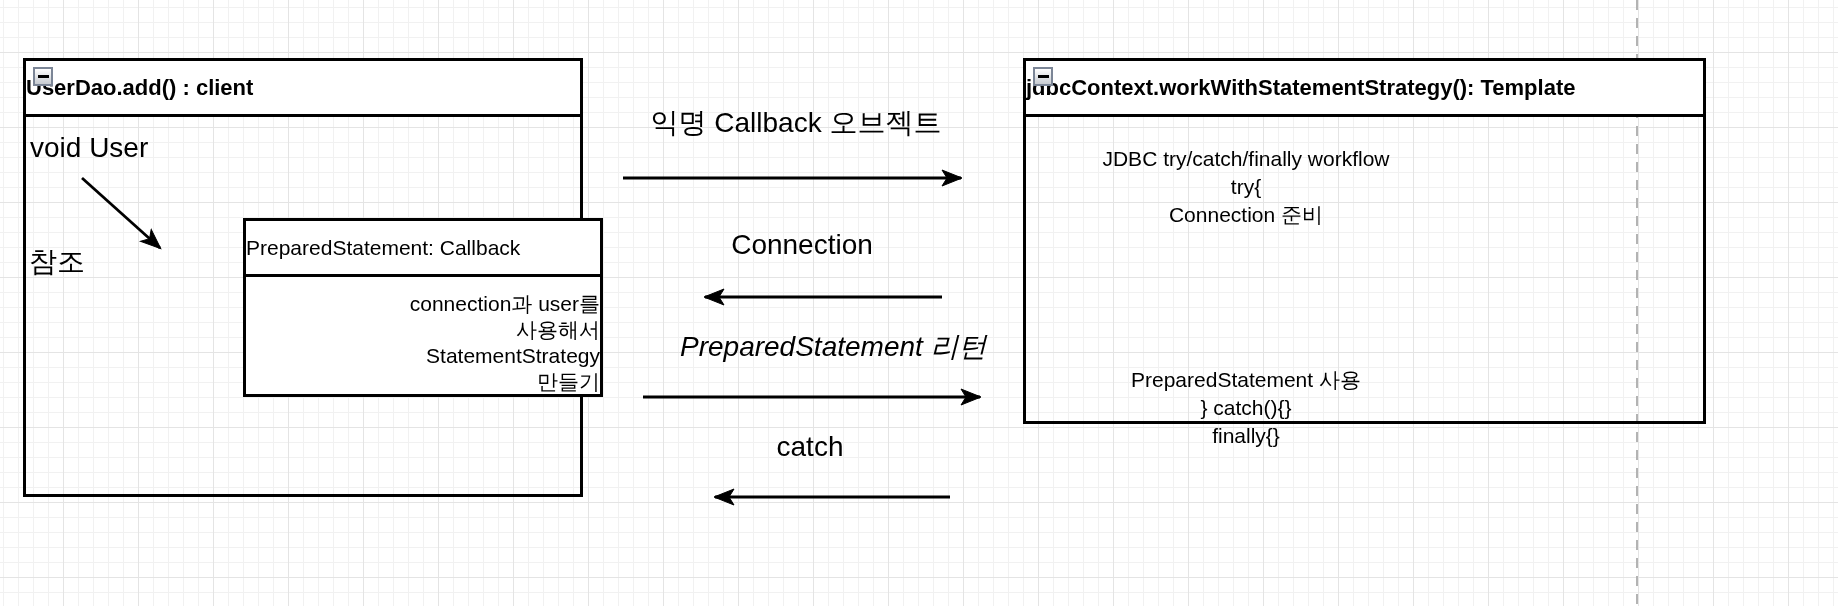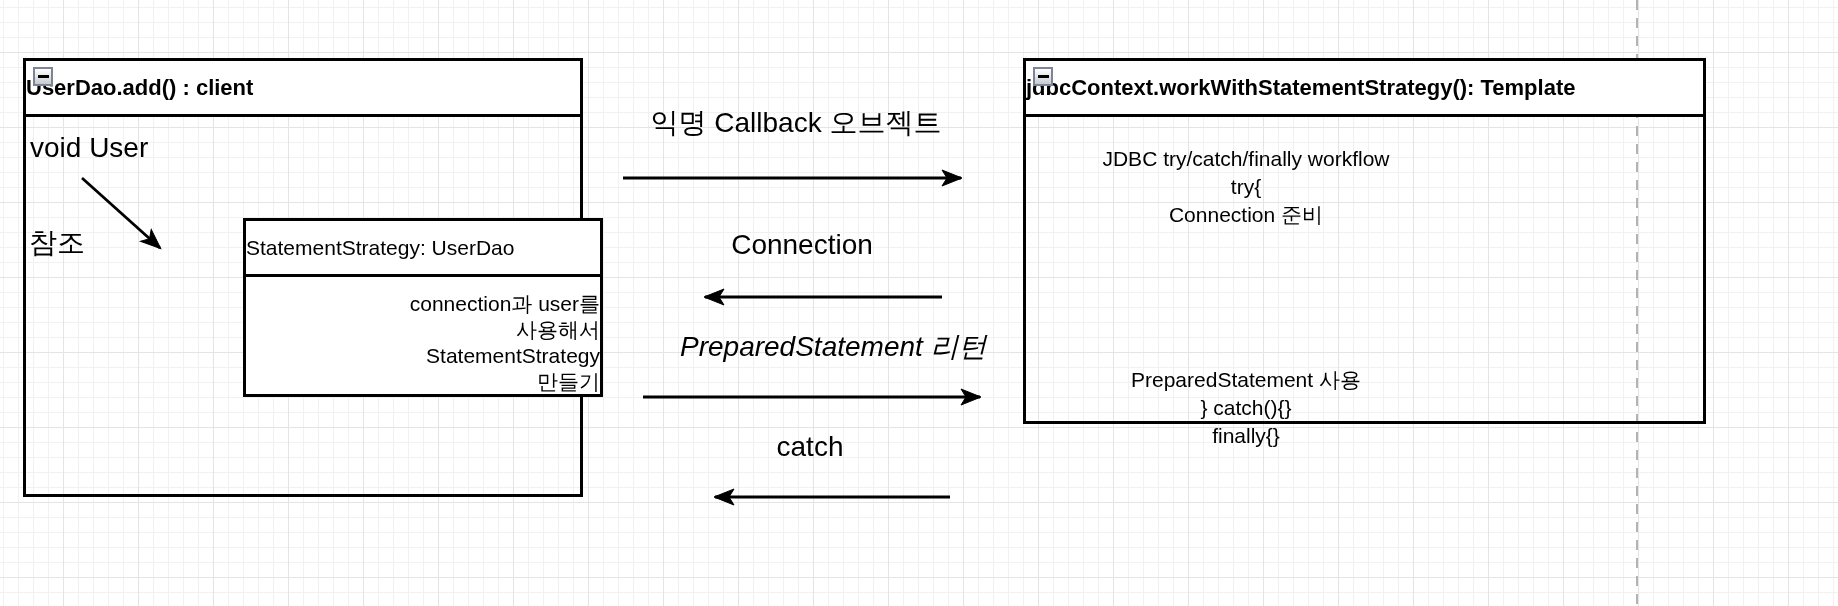--- a/index.html
+++ b/index.html
@@ -96,21 +96,21 @@
     white-space: nowrap;
   }
   .code-block div { height: 28px; }
 
   .final-user { left: 30px; top: 135px; }
 
   .edge-label-1 { left: 646px; top: 110px; width: 300px; }
   .edge-label-2 { left: 682px; top: 232px; width: 240px; }
   .edge-label-3 { left: 680px; top: 334px; width: 306px; font-style: italic; }
   .edge-label-4 { left: 735px; top: 434px; width: 150px; }
-  .edge-label-5 { left: 25px;  top: 230px; width: 64px;  }
+  .edge-label-5 { left: 25px;  top: 249px; width: 64px;  }
 
   .block-1 { left: 1046px; top: 145px; }
   .block-2 { left: 1046px; top: 366px; }
 </style>
 </head>
 <body>
 
 <div class="canvas">
 
   <svg class="connector-layer" width="1838" height="606" viewBox="0 0 1838 606" xmlns="http://www.w3.org/2000/svg">
@@ -139,21 +139,21 @@
         <div class="bar"></div>
       </div>
       <span>UserDao.add() : client</span>
     </div>
   </div>
 
   <div class="floating-text final-user">void User</div>
 
   <div class="shape inner-box">
     <div class="titlebar">
-      <span>StatementStrategy: UserDao</span>
+      <span>PreparedStatement: Callback</span>
     </div>
     <div class="body">
       <div>connection과 user를</div>
       <div>사용해서</div>
       <div>StatementStrategy</div>
       <div>만들기</div>
     </div>
   </div>
 
   <div class="shape right-box">

